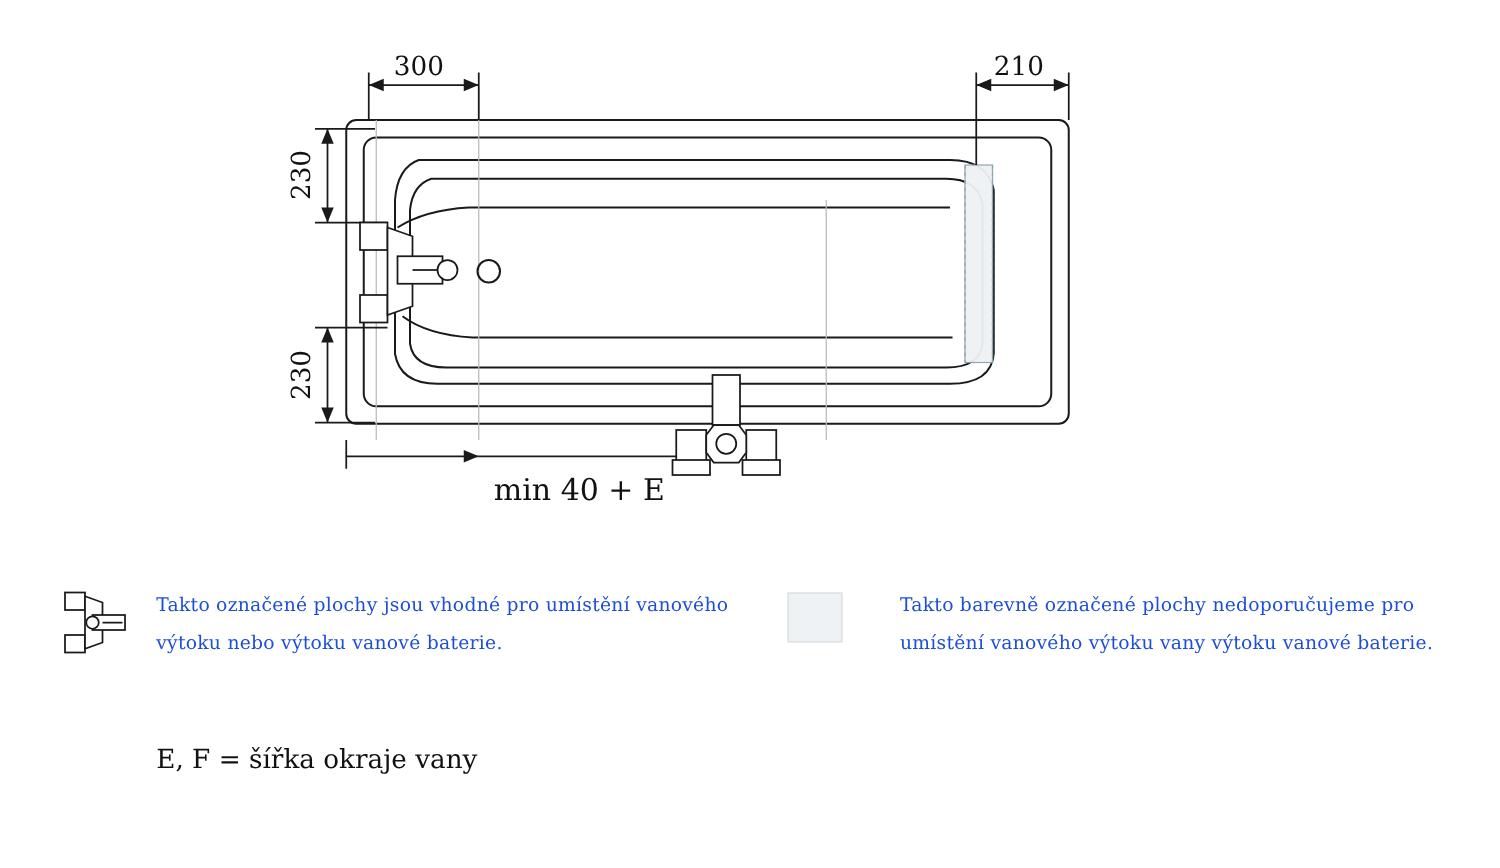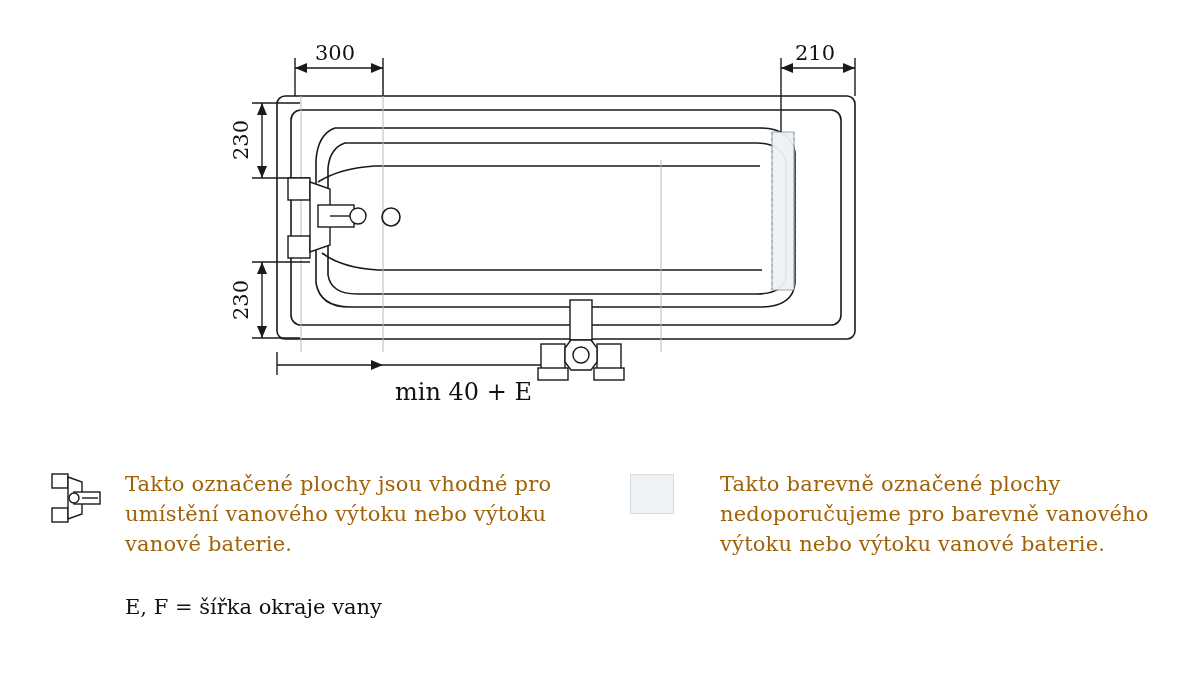--- a/index.html
+++ b/index.html
@@ -43,24 +43,24 @@
     width: 560px;
   }
   .legend-right {
     position: absolute;
     left: 630px;
     top: 10px;
     width: 520px;
   }
   .legend-text {
     font-family: "DejaVu Serif", serif;
-    font-size: 21px;
+    font-size: 15px;
     line-height: 30px;
     letter-spacing: 0.2px;
-    color: #a16207;
+    color: #1d4ed8;
   }
   .legend-left .legend-text {
     position: absolute;
     left: 85px;
     top: 9px;
     width: 470px;
   }
   .legend-note {
     position: absolute;
     left: 85px;
@@ -221,18 +221,18 @@
           <line x1="38" y1="30" x2="54" y2="30"></line>
           <circle cx="30" cy="30" r="5"></circle>
         </g>
       </svg>
       <div class="legend-text">Takto označené plochy jsou vhodné pro umístění vanového výtoku nebo výtoku vanové baterie.</div>
       <div class="legend-note">E, F = šířka okraje vany</div>
     </div>
 
     <div class="legend-right">
       <div class="swatch"></div>
-      <div class="legend-text">Takto barevně označené plochy nedoporučujeme pro barevně vanového výtoku nebo výtoku vanové baterie.</div>
+      <div class="legend-text">Takto barevně označené plochy nedoporučujeme pro umístění vanového výtoku vany výtoku vanové baterie.</div>
     </div>
 
   </div>
 
 </div>
 
 </body></html>

